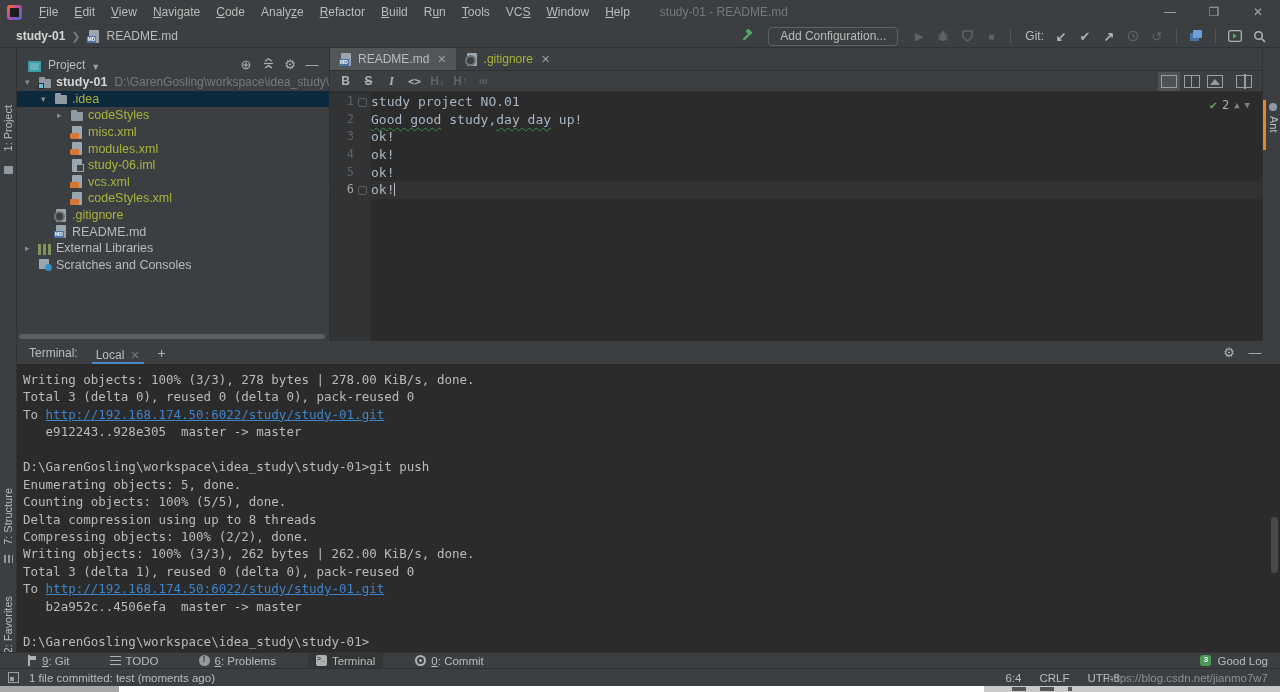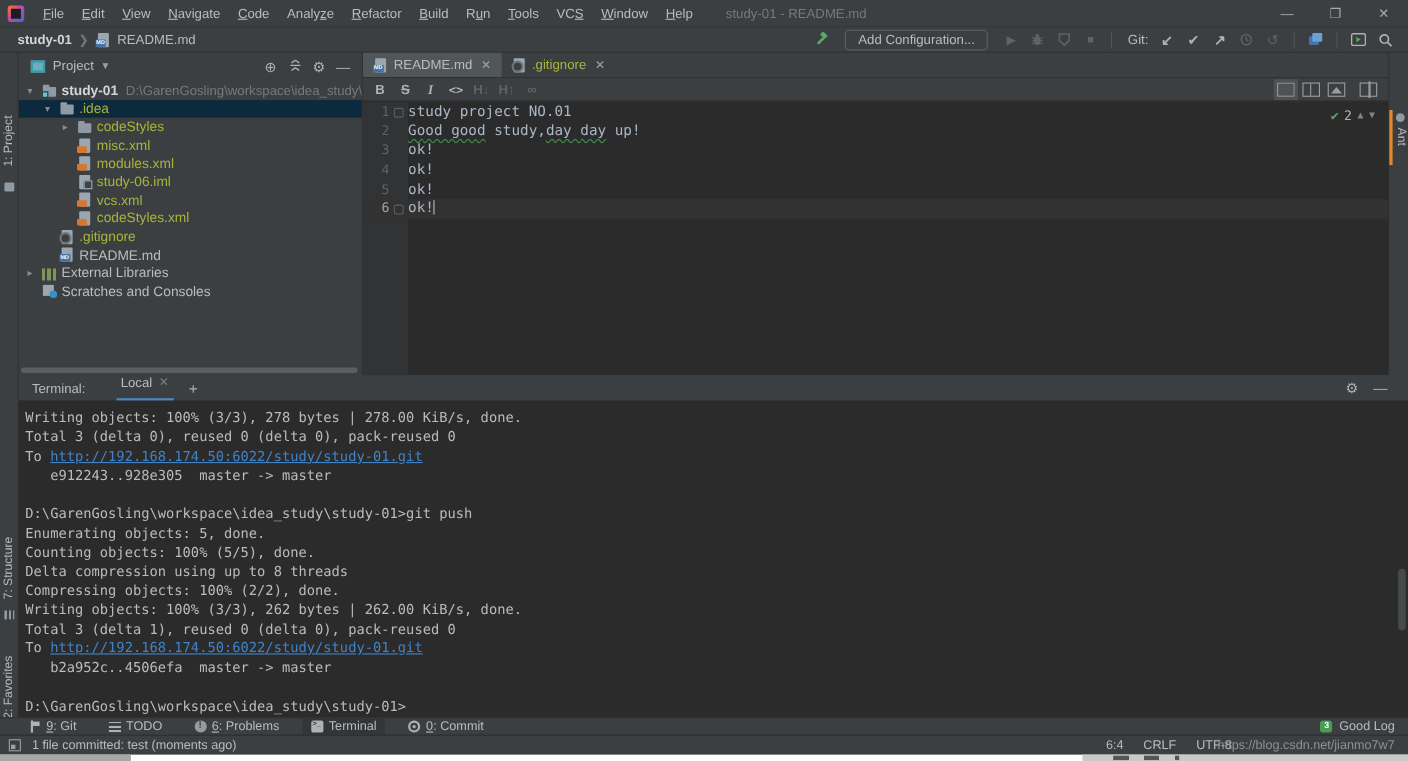--- a/index.html
+++ b/index.html
@@ -44,21 +44,21 @@
   .vlabel-r { position:absolute; left:5px; writing-mode:vertical-lr; font-size:11px; color:#bbbbbb; }
   .stripe-mini { position:absolute; left:4px; width:9px; height:8px; background:#8f9aa4; border-radius:1px; }
   .stripe-star { position:absolute; left:3px; color:#9aa0a6; font-size:10px; }
   .stripe-bars { position:absolute; left:4px; width:9px; height:8px;
                  background:repeating-linear-gradient(90deg,#8f9aa4 0 2px,transparent 2px 4px); }
   .ant-indicator { position:absolute; left:0; top:52px; width:3px; height:50px; background:#e3862c; }
   .ant-icon { position:absolute; left:6px; top:55px; width:8px; height:8px; border-radius:50%; background:#8f9aa4; }
 
   
   .project-panel { position:absolute; top:48px; left:17px; width:313px; height:293px; background:#3c3f41; border-right:1px solid #323232; }
-  .pp-header { height:24px; display:flex; align-items:center; font-size:12px; padding:0 6px 0 11px; }
+  .pp-header { height:24px; display:flex; align-items:flex-end; font-size:12px; padding:0 6px 0 11px; }
   .pp-icon { width:13px; height:11px; border:2px solid #3b9cac; background:#6ab0bc; margin-right:7px; }
   .pp-caret { color:#9da0a3; font-size:9px; margin-left:6px; }
   .pp-sp { flex:1; }
   .pp-hbtn { width:22px; text-align:center; color:#afb1b3; font-size:13px; }
   .tree { position:absolute; top:26px; left:0; right:0; bottom:10px; font-size:12.5px; overflow:hidden; }
   .tree-row { height:16.6px; display:flex; align-items:center; white-space:nowrap; overflow:hidden; padding-left:8px; }
   .tree-row.selected { background:#0d293e; }
   .chev { width:13px; color:#8c8c8c; font-size:9px; flex:none; }
   .tlabel { margin-left:4px; }
   .tlabel.olive { color:#a9b33c; }
@@ -114,37 +114,37 @@
   .typo { text-decoration:underline; text-decoration-style:wavy; text-decoration-color:#3f8f49; text-underline-offset:3px; text-decoration-thickness:1px; }
   .eline.current .ltext::after { content:""; display:inline-block; width:1px; height:13px; background:#bbbbbb; vertical-align:-2px; }
   .inspect { position:absolute; top:5px; right:12px; display:flex; align-items:center; gap:5px; font-size:12px; }
   .insp-check { color:#59a869; font-size:12px; }
   .insp-count { color:#afb1b3; }
   .insp-arrow { color:#7f8386; font-size:9px; }
 
   
   .terminal { position:absolute; top:341px; left:17px; right:0; height:311px; background:#2b2b2b; }
   .term-header { height:23px; background:#3c3f41; display:flex; align-items:center; font-size:12px; padding-left:12px; }
-  .term-tab { margin-left:28px; display:flex; align-items:flex-start; gap:6px; height:23px; border-bottom:2px solid #4a88c7; padding:0 4px; }
+  .term-tab { margin-left:14px; display:flex; align-items:flex-end; gap:6px; height:23px; border-bottom:2px solid #4a88c7; padding:0 4px; }
   .term-tab .close { color:#787b7e; font-size:11px; }
   .term-plus { margin-left:14px; color:#afb1b3; font-size:14px; }
   .term-hright { margin-left:auto; display:flex; gap:4px; padding-right:14px; }
   .term-body { position:absolute; top:23px; left:0; right:0; bottom:0; padding:7px 0 0 6px;
                font-family:"DejaVu Sans Mono",monospace; font-size:12.5px; color:#bbbbbb; }
   .tline { height:17.45px; line-height:17.45px; white-space:pre; }
   .tlink { color:#3f83c9; text-decoration:underline; }
   .term-scroll { position:absolute; right:2px; top:176px; width:7px; height:56px; background:#4e5254; border-radius:4px; opacity:.8; }
 
   
   .twbar { position:absolute; top:652px; left:0; width:100%; height:16px; background:#3c3f41; border-top:1px solid #2e3133;
            display:flex; align-items:center; font-size:11.5px; }
   .tw-item { display:flex; align-items:center; gap:5px; padding:0 8px; height:16px; color:#bbbbbb; }
   .tw-item.active { background:#333637; }
   .tw-item u { text-decoration:underline; }
-  .tw-left { display:flex; margin-left:18px; gap:13px; }
+  .tw-left { display:flex; margin-left:18px; gap:24px; }
   .tw-right { margin-left:auto; display:flex; align-items:center; gap:6px; padding-right:12px; }
   .bicon { position:relative; width:11px; height:11px; flex:none; }
   .bi-git::before { content:""; position:absolute; left:2px; top:0; width:2px; height:11px; background:#afb1b3; }
   .bi-git::after { content:""; position:absolute; left:4px; top:1px; width:6px; height:4px; background:#afb1b3; }
   .bi-todo { background:repeating-linear-gradient(#afb1b3 0 1.5px, transparent 1.5px 4px); margin-top:1px; }
   .bi-problems { border-radius:50%; background:#97999b; }
   .bi-problems::after { content:"!"; position:absolute; left:0; right:0; top:-1px; text-align:center; color:#3c3f41; font-size:9px; font-weight:bold; }
   .bi-terminal { background:#afb1b3; border-radius:2px; }
   .bi-terminal::after { content:">_"; position:absolute; left:1px; top:0px; color:#3c3f41; font-size:7px; font-weight:bold; }
   .bi-commit { border:2px solid #afb1b3; border-radius:50%; }

